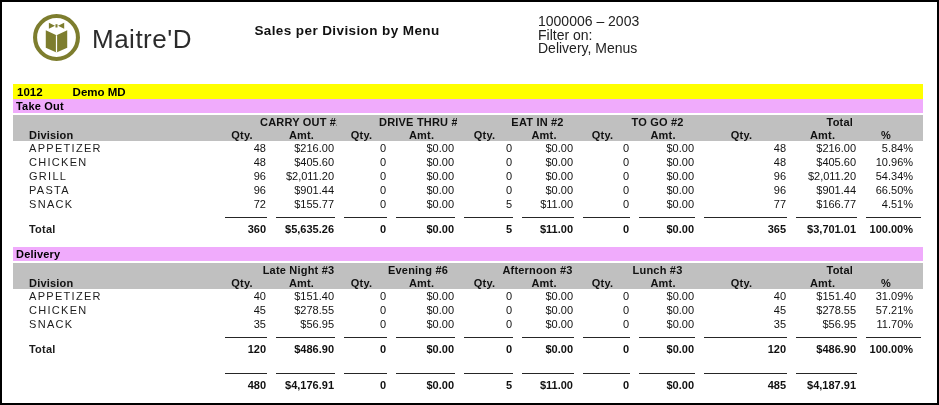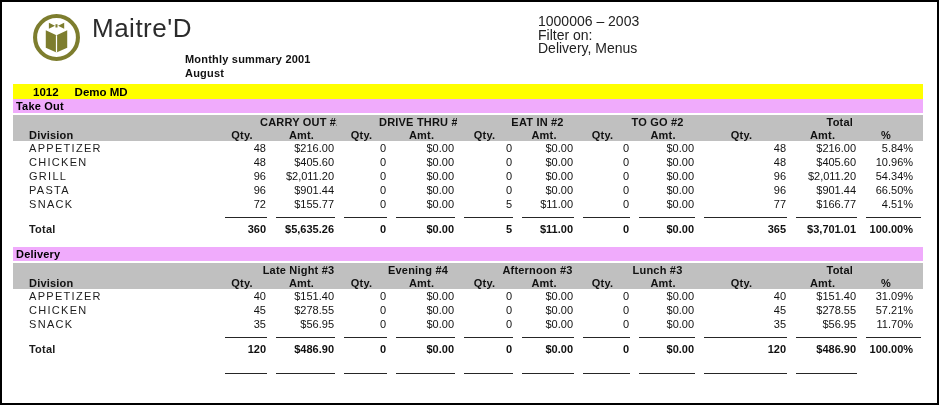--- a/index.html
+++ b/index.html
@@ -6,33 +6,33 @@
   html, body { background: #fff; }
   body {
     width: 939px; height: 405px;
     border: 2px solid #000;
     font-family: "Liberation Sans", sans-serif;
     color: #111;
     overflow: hidden;
     position: relative;
   }
   .hdr { position: relative; height: 82px; }
-  .logo { position: absolute; left: 30px; top: 11px; display: flex; align-items: flex-start; gap: 11px; }
+  .logo { position: absolute; left: 30px; top: 11px; display: flex; align-items: center; gap: 11px; }
   .logo-name { font-size: 26px; color: #2b2b2b; letter-spacing: 0.5px; }
   .title { position: absolute; left: 195px; top: 21px; width: 300px; text-align: center;
            font-weight: bold; font-size: 13.5px; letter-spacing: 0.4px; }
   .sub { position: absolute; left: 183px; top: 50px; font-weight: bold; font-size: 11px; line-height: 14px; letter-spacing: 0.2px; }
   .meta { position: absolute; left: 536px; top: 13px; font-size: 14px; line-height: 13.5px; color: #222; }
 
   .bar { margin-left: 11px; width: 910px; height: 15px; display: flex; align-items: center;
          font-weight: bold; font-size: 11.5px; color: #000; }
   .bar-yellow { background: #ffff00; }
   .bar-green  { background: #f0abfc; height: 14px; font-size: 11px; }
-  .store-id { margin-left: 20px; }
-  .store-name { margin-left: 16px; }
+  .store-id { margin-left: 4px; }
+  .store-name { margin-left: 30px; }
   .bar-green .sec-label { margin-left: 3px; letter-spacing: 0.2px; }
 
   table.rpt { margin: 2px 0 0 11px; width: 910px; border-collapse: collapse; table-layout: fixed;
               font-size: 11px; }
   table.rpt td { overflow: hidden; white-space: nowrap; }
   thead td { background: #c0c0c0; font-weight: bold; height: 13px; letter-spacing: 0.2px; }
   td.g  { text-align: center; padding-left: 42px; }
   td.gt { text-align: right; padding-right: 6px; }
   td.div-h { padding-left: 16px; }
   td.n { text-align: center; padding-right: 3px; }
@@ -58,24 +58,21 @@
         <circle cx="24" cy="24" r="21" fill="none" stroke="#7d7d2e" stroke-width="4"></circle>
         <path d="M16.5 9.5 L22.5 12.5 L16.5 15.5 Z" fill="#7d7d2e"></path>
         <path d="M31.5 9.5 L25.5 12.5 L31.5 15.5 Z" fill="#7d7d2e"></path>
         <rect x="23" y="11" width="2" height="3.2" fill="#7d7d2e"></rect>
         <path d="M13.5 17 L24 21.8 L34.5 17 L34.5 34 L24 38.8 L13.5 34 Z" fill="#7d7d2e"></path>
         <path d="M24 21.8 L24 38.8" stroke="#ffffff" stroke-width="1.2"></path>
       </svg>
     </span>
     <span class="logo-name">Maitre'D</span>
   </div>
-  <div class="sub">
-    <div>Monthly summary 2001</div>
-    <div>August</div>
-  </div>
+  <div class="title">Sales per Division by Menu</div>
   <div class="meta">
     <div>1000006 – 2003</div>
     <div>Filter on:</div>
     <div>Delivery, Menus</div>
   </div>
 </div>
 
 <div class="bar bar-yellow">
   <span class="store-id">1012</span>
   <span class="store-name">Demo MD</span>
@@ -266,21 +263,21 @@
         <col style="width:56px">
         <col style="width:65px">
       <col style="width:92px">
         <col style="width:70px">
         <col style="width:64px">
     </colgroup>
     <thead>
       <tr>
         <td></td>
         <td class="g" colspan="2">Late Night #3</td>
-        <td class="g" colspan="2">Evening #4</td>
+        <td class="g" colspan="2">Evening #6</td>
         <td class="g" colspan="2">Afternoon #3</td>
         <td class="g" colspan="2">Lunch #3</td>
         <td class="gt" colspan="2">Total</td>
         <td></td>
       </tr>
       <tr>
         <td class="div-h">Division</td>
         <td class="n">Qty.</td>
         <td class="n">Amt.</td>
         <td class="n">Qty.</td>
@@ -434,14 +431,28 @@
           <div></div>
         </td>
         <td>
           <div></div>
         </td>
         <td>
           <div></div>
         </td>
         <td></td>
       </tr>
+      <tr class="total">
+        <td class="division"></td>
+        <td class="num">480</td>
+        <td class="num">$4,176.91</td>
+        <td class="num">0</td>
+        <td class="num">$0.00</td>
+        <td class="num">5</td>
+        <td class="num">$11.00</td>
+        <td class="num">0</td>
+        <td class="num">$0.00</td>
+        <td class="num">485</td>
+        <td class="num">$4,187.91</td>
+        <td class="num pctc"></td>
+      </tr>
     </tbody>
 </table>
 
 </body></html>

